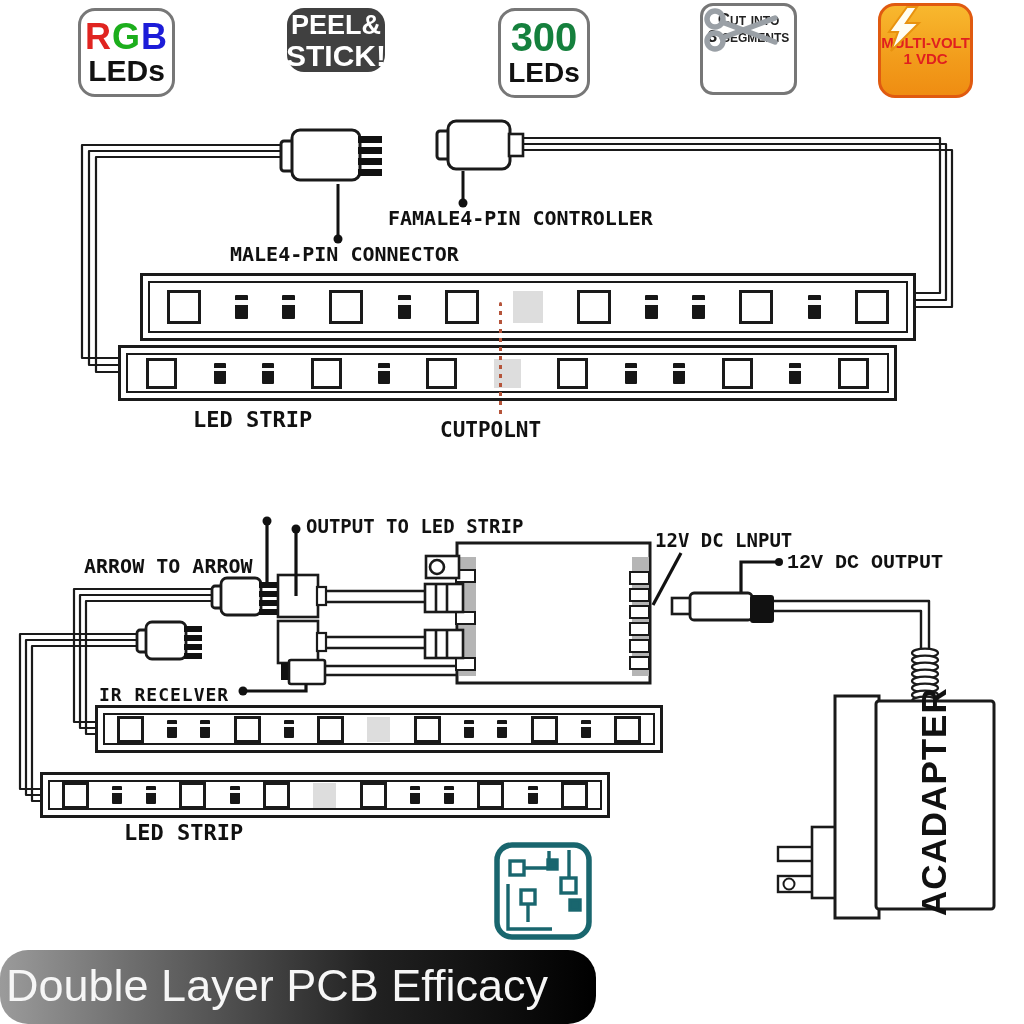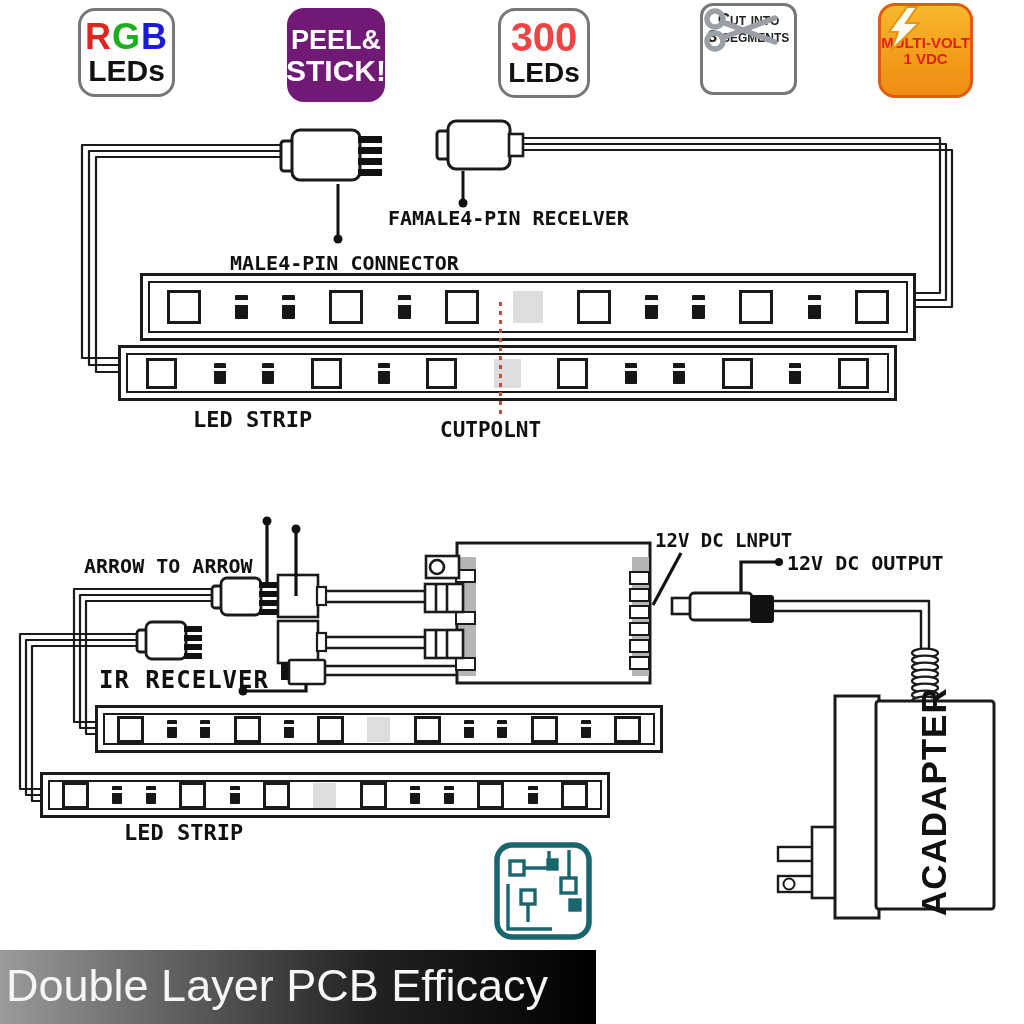--- a/index.html
+++ b/index.html
@@ -1,32 +1,32 @@
 <!DOCTYPE html>
 <html><head>
 <meta charset="utf-8">
 <style>
   html,body{margin:0;padding:0;background:#fff;}
   #stage{position:relative;width:1024px;height:1024px;background:#fff;overflow:hidden;
          font-family:"Liberation Sans",sans-serif;}
-  .abs{position:absolute;}
+  .abs{position:absolute;border-radius:28px;}
   svg{position:absolute;left:0;top:0;z-index:1;}
 
   
   .badge{position:absolute;z-index:2;border-radius:17px;display:flex;flex-direction:column;
          align-items:center;justify-content:center;text-align:center;box-sizing:border-box;}
   .badge.outlined{background:#fff;border:3px solid #777;}
   #badge-rgb{left:78px;top:8px;width:97px;height:89px;}
   #badge-rgb .l1{font-size:36px;font-weight:bold;letter-spacing:1px;line-height:36px;}
   #badge-rgb .l2{font-size:30px;font-weight:bold;color:#111;line-height:32px;}
-  #badge-peel{left:287px;top:8px;width:98px;height:94px;background:#701a75;color:#fff;}
+  #badge-peel{left:287px;top:8px;width:98px;height:64px;background:#404040;color:#fff;}
   #badge-peel .l1{font-size:27px;font-weight:bold;line-height:32px;}
   #badge-peel .l2{font-size:30px;font-weight:bold;line-height:30px;}
   #badge-300{left:498px;top:8px;width:92px;height:90px;}
-  #badge-300 .l1{font-size:40px;font-weight:bold;color:#ef4444;line-height:40px;}
+  #badge-300 .l1{font-size:40px;font-weight:bold;color:#15803d;line-height:40px;}
   #badge-300 .l2{font-size:28px;font-weight:bold;color:#111;line-height:32px;}
   #badge-cut{left:700px;top:3px;width:97px;height:92px;border-radius:13px;justify-content:flex-start;padding-top:5px;}
   #badge-cut .cap{font-variant:small-caps;font-weight:bold;color:#222;font-size:17px;line-height:17px;}
   #badge-volt{left:878px;top:3px;width:95px;height:95px;border:3px solid #e05a10;
               background:linear-gradient(180deg,#f8b82e 0%,#f29c1b 60%,#ef8d12 100%);}
   #badge-volt .vt{font-size:15px;font-weight:bold;color:#e01f1f;line-height:16px;}
 
   
   .led-strip{position:absolute;z-index:2;background:#fff;border:3px solid #1a1a1a;
              box-sizing:border-box;display:flex;}
@@ -46,29 +46,29 @@
   .strip-sm .s-chip{width:10px;height:18px;}
   #strip1{left:140px;top:273px;width:776px;height:68px;}
   #strip2{left:118px;top:345px;width:779px;height:56px;}
   #strip3{left:95px;top:705px;width:568px;height:48px;}
   #strip4{left:40px;top:772px;width:570px;height:46px;}
 
   
   .dlabel{position:absolute;z-index:3;font-family:"DejaVu Sans Mono",monospace;font-weight:bold;
           color:#111;white-space:nowrap;}
   #lbl-famale{left:388px;top:206px;font-size:20px;}
-  #lbl-male{left:230px;top:242px;font-size:20px;margin-top:9px;}
+  #lbl-male{left:230px;top:242px;font-size:20px;}
   #lbl-ledstrip-top{left:193px;top:407px;font-size:22px;}
   #lbl-cutpoint{left:440px;top:418px;font-size:21px;}
   #lbl-arrow{left:84px;top:530px;font-size:20px;margin-top:24px;}
   #lbl-output{left:306px;top:515px;font-size:19px;}
   #lbl-dcin{left:655px;top:529px;font-size:19px;text-align:right;}
-  #lbl-dcout{left:787px;top:551px;font-size:20px;}
+  #lbl-dcout{left:787px;top:551px;font-size:20px;font-family:Liberation Mono, monospace;}
   #lbl-controller{left:473px;top:598px;width:160px;text-align:center;font-size:25px;}
-  #lbl-ir{left:99px;top:666px;font-size:24px;letter-spacing:1px;}
+  #lbl-ir{left:99px;top:684px;font-size:18px;letter-spacing:1px;}
   #lbl-ledstrip-bot{left:124px;top:820px;font-size:22px;}
   #lbl-adapter{left:825px;top:785px;width:220px;height:42px;text-align:center;
                transform:rotate(-90deg);font-family:"Liberation Sans",sans-serif;
                font-weight:bold;font-size:35px;letter-spacing:1px;}
 
   
   #cutline{left:499px;top:302px;width:3px;height:115px;z-index:3;
            background:repeating-linear-gradient(180deg,#b5543a 0 4px,transparent 4px 9px);}
 
   
@@ -356,25 +356,26 @@
         <div class="s-chip"></div>
         <div class="s-chip"></div>
         <div class="s-led"></div>
         <div class="s-chip"></div>
         <div class="s-led"></div>
       </div>
     </div>
 
   <div class="abs" id="cutline"></div>
 
-  <div class="dlabel" id="lbl-famale">FAMALE4-PIN RECELVER</div>
+  <div class="dlabel" id="lbl-famale">FAMALE4-PIN CONTROLLER</div>
   <div class="dlabel" id="lbl-male">MALE4-PIN CONNECTOR</div>
   <div class="dlabel" id="lbl-ledstrip-top">LED STRIP</div>
   <div class="dlabel" id="lbl-cutpoint">CUTPOLNT</div>
   <div class="dlabel" id="lbl-arrow">ARROW TO ARROW</div>
+  <div class="dlabel" id="lbl-output">OUTPUT TO LED STRIP</div>
   <div class="dlabel" id="lbl-dcin">12V DC LNPUT</div>
   <div class="dlabel" id="lbl-dcout">12V DC OUTPUT</div>
   <div class="dlabel" id="lbl-ir">IR RECELVER</div>
   <div class="dlabel" id="lbl-ledstrip-bot">LED STRIP</div>
   <div class="dlabel" id="lbl-adapter">ACADAPTER</div>
 
   <div class="abs" id="banner">
     <span>Double Layer PCB Efficacy</span>
   </div>
 

